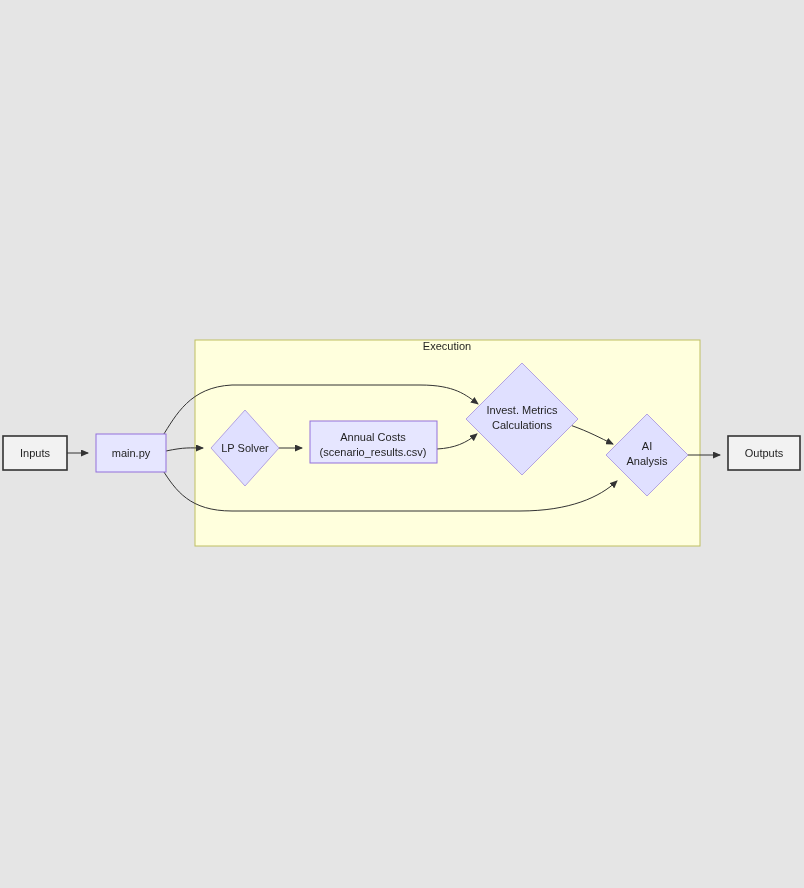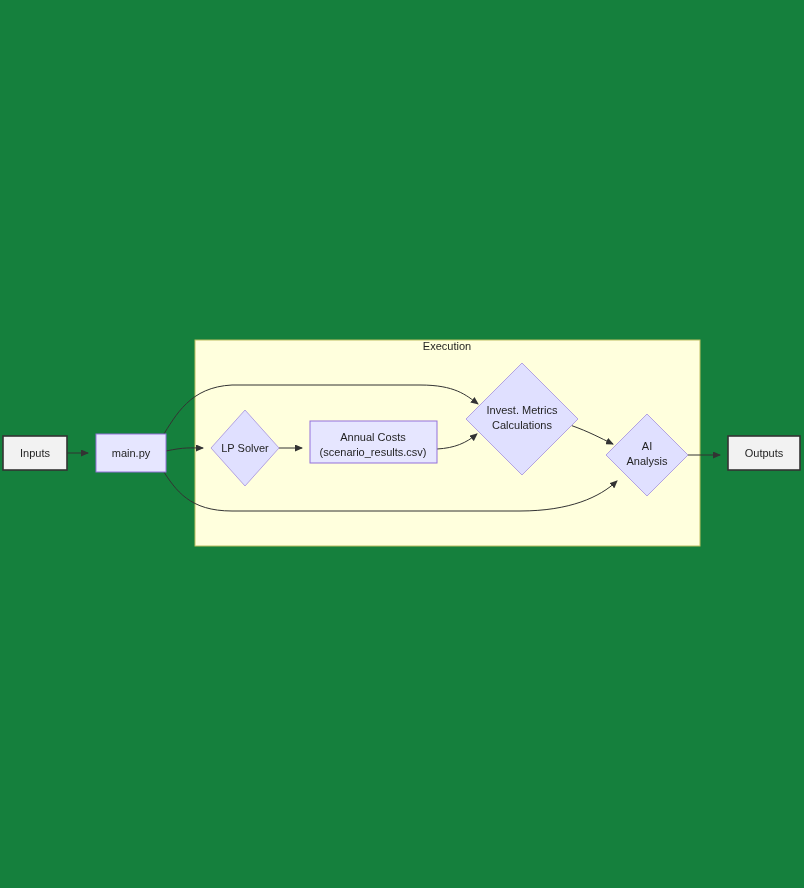--- a/index.html
+++ b/index.html
@@ -7,21 +7,21 @@
     padding: 0;
     background: #ffffff;
   }
   body {
     font-family: "Liberation Sans", sans-serif;
   }
   #canvas {
     position: relative;
     width: 804px;
     height: 888px;
-    background: #15803d;
+    background: #e5e5e5;
     overflow: hidden;
   }
   #flow-svg {
     position: absolute;
     left: 0;
     top: 0;
     width: 804px;
     height: 888px;
   }
   .node-label {

